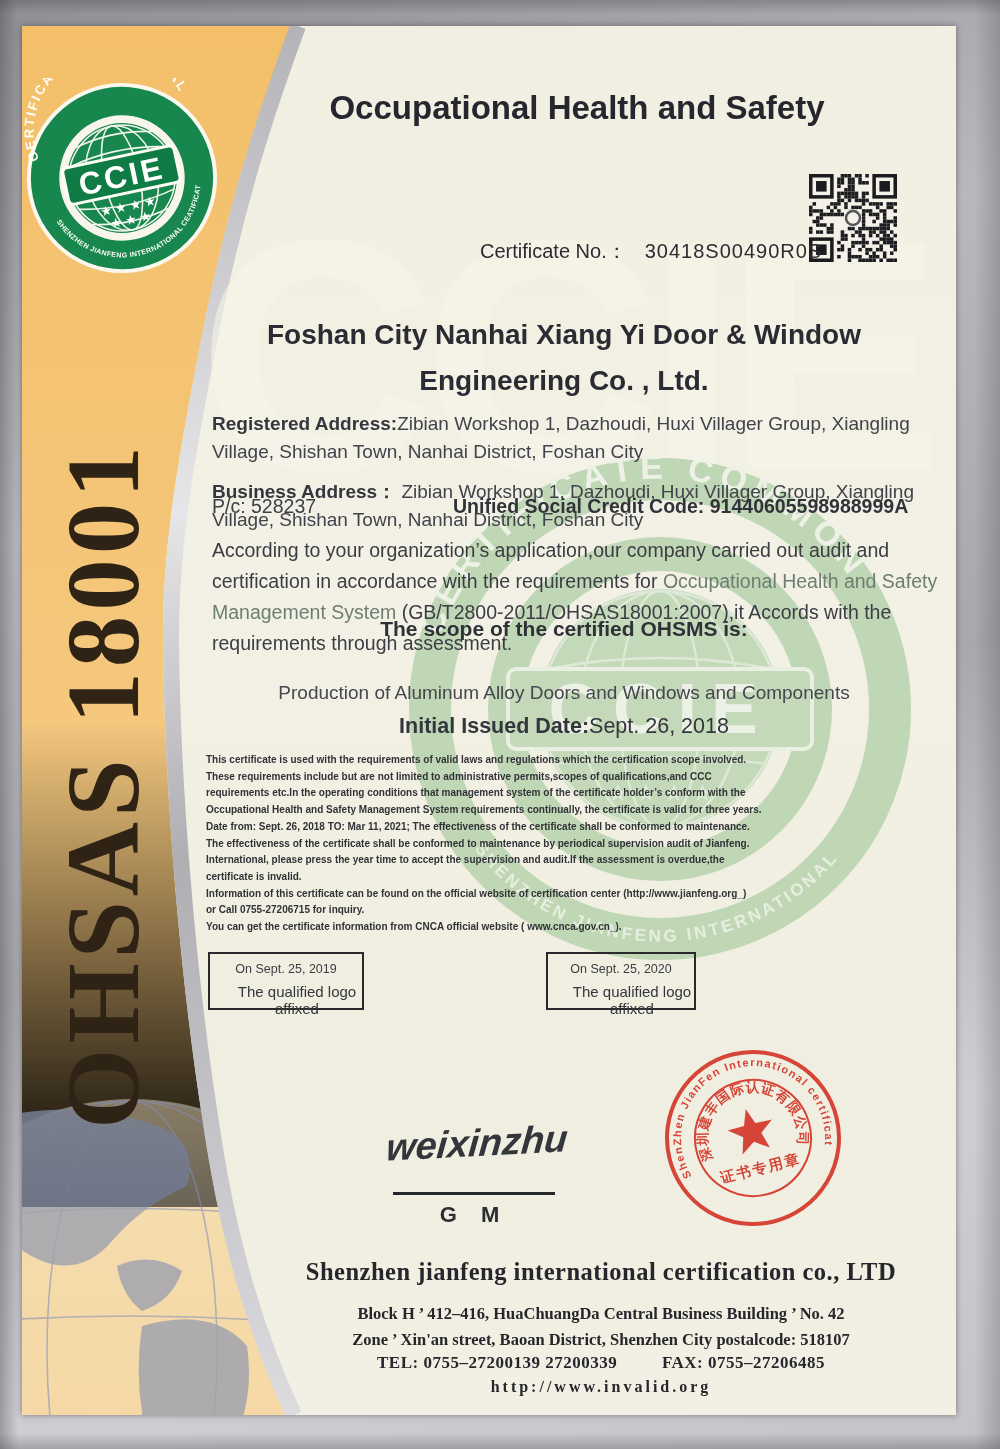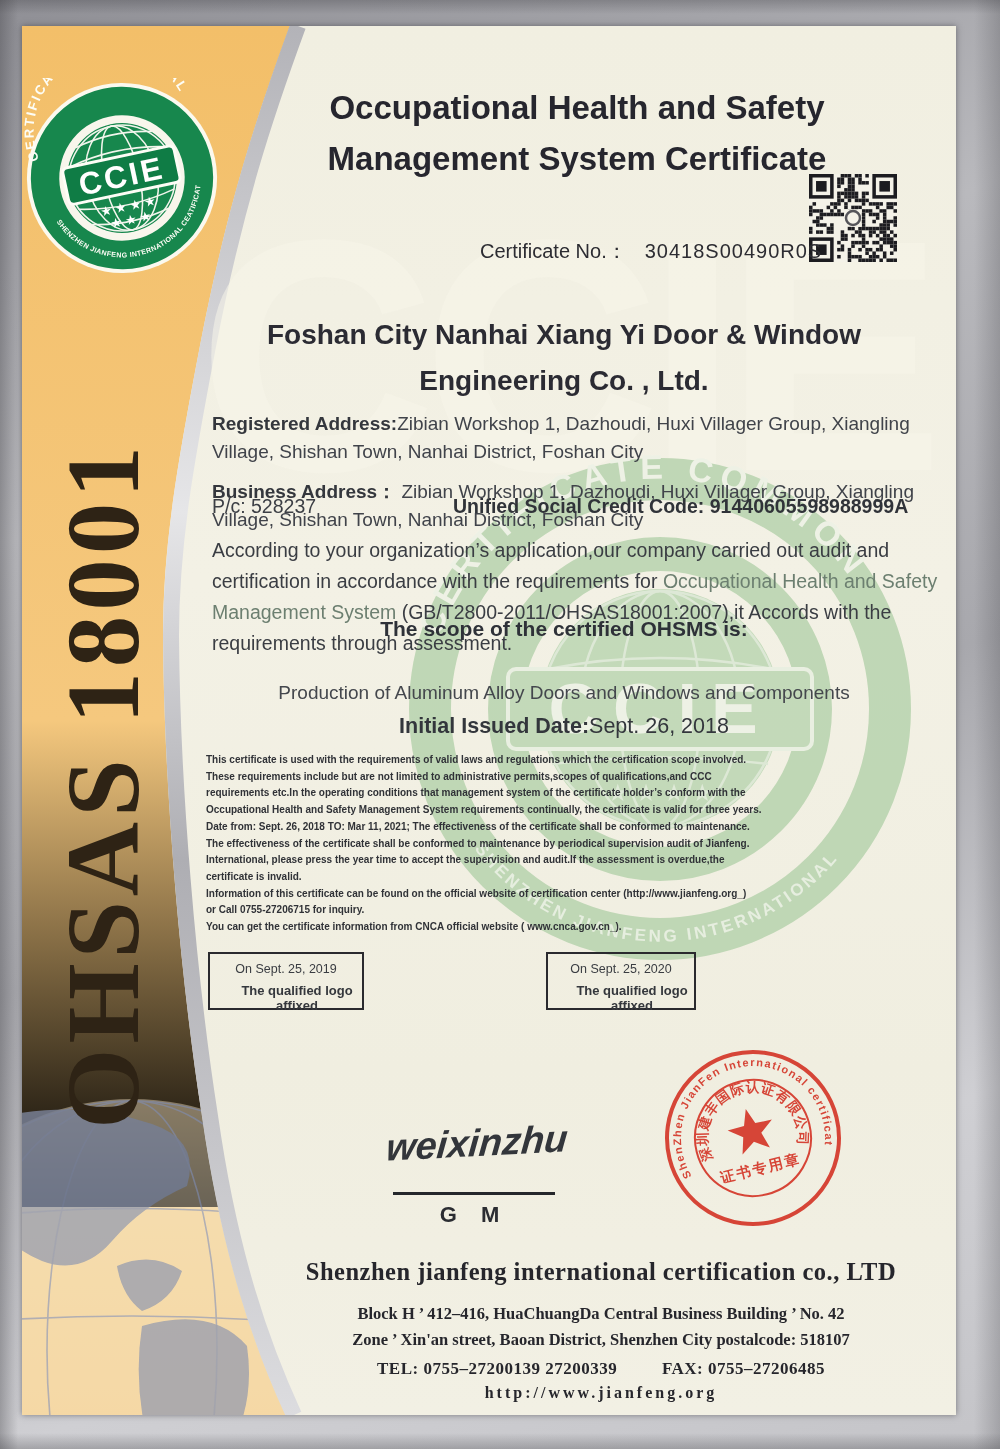--- a/index.html
+++ b/index.html
@@ -33,33 +33,33 @@
   .bodypar{left:190px;top:509px;width:742px;font-size:19.5px;line-height:31px;color:#3a3d43;}
   .bodypar .phrase{color:#6c7f70;}
   .scopehead{left:160px;top:591px;right:10px;text-align:center;font-size:21px;font-weight:bold;color:#2e3138;}
   .scopetext{left:160px;top:656px;right:10px;text-align:center;font-size:19px;color:#44474d;}
   .issued{left:160px;top:688px;right:10px;text-align:center;font-size:21.5px;color:#33363c;}
   .issued b{font-weight:bold;}
   .fineprint{left:184px;top:726px;width:756px;font-size:10px;line-height:16.7px;
        font-weight:600;color:#303237;white-space:pre-line;}
   .qbox{top:926px;height:50px;border:2px solid #2a2a2e;text-align:center;padding-top:4px;}
   .qbox .d{font-size:12.5px;color:#3a3d42;margin-top:4px;}
-  .qbox .l{font-size:13px;font-weight:bold;color:#34373c;margin-top:7px;margin-left:22px;}
+  .qbox .l{font-size:15px;font-weight:normal;color:#34373c;margin-top:7px;margin-left:22px;}
   .qbox1{left:186px;width:152px;}
   .qbox2{left:524px;width:146px;}
   .sig{left:340px;top:1096px;width:230px;text-align:center;font-size:38px;font-weight:bold;
        font-style:italic;color:#33363b;transform:rotate(-3deg) skewX(-8deg);}
   .sigline{left:371px;top:1166px;width:162px;border-bottom:3px solid #25272b;height:0;}
   .gm{left:371px;top:1176px;width:162px;text-align:center;font-size:22px;font-weight:bold;
        letter-spacing:9px;color:#2b2d32;}
   .footer{left:230px;top:1232px;right:6px;text-align:center;font-family:"Liberation Serif",serif;
        color:#26262c;}
   .footer .fname{font-size:24.5px;font-weight:bold;letter-spacing:.5px;}
   .footer .faddr{font-size:16.5px;font-weight:bold;margin-top:15px;line-height:26px;}
-  .footer .ftel{font-size:17px;font-weight:bold;margin-top:6px;letter-spacing:.5px;}
+  .footer .ftel{font-size:17px;font-weight:bold;margin-top:0;letter-spacing:.5px;}
   .footer .ftel .fx{margin-left:40px;}
   .footer .furl{font-size:16px;font-weight:bold;margin-top:5px;letter-spacing:3px;}
   svg text{font-family:"Liberation Sans",sans-serif;}
 </style>
 </head>
 <body>
 
 <div class="frame-shadow"></div>
 
 <div class="paper">
@@ -163,21 +163,20 @@
       </g>
       <rect x="-58" y="-22" width="116" height="38" rx="5" fill="#0f7c45" stroke="#fdfdf6" stroke-width="3"></rect>
       <text y="9" text-anchor="middle" font-size="32" font-weight="bold" fill="#ffffff" letter-spacing="3">CCIE</text>
       <text y="34" text-anchor="middle" font-size="13" fill="#ffffff">★ ★ ★ ★</text>
       <text y="48" text-anchor="middle" font-size="13" fill="#ffffff">★ ★ ★</text>
     </g>
   </svg>
 
   <div class="abs title">
     <div>Occupational Health and Safety</div>
-    <div>Management System Certificate</div>
   </div>
 
   <svg id="qr" class="abs" style="left:787px;top:148px" width="88" height="88" viewBox="0 0 88 88">
       <rect x="0" y="0" width="88" height="88" fill="#f4f2e8"></rect>
       <rect x="0" y="31.68" width="3.52" height="3.52" fill="#1c1c20"></rect>
       <rect x="0" y="35.2" width="3.52" height="3.52" fill="#1c1c20"></rect>
       <rect x="0" y="38.72" width="3.52" height="3.52" fill="#1c1c20"></rect>
       <rect x="0" y="52.8" width="3.52" height="3.52" fill="#1c1c20"></rect>
       <rect x="0" y="56.32" width="3.52" height="3.52" fill="#1c1c20"></rect>
       <rect x="3.52" y="28.16" width="3.52" height="3.52" fill="#1c1c20"></rect>
@@ -487,16 +486,16 @@
   <div class="abs footer">
     <div class="fname">Shenzhen jianfeng international certification co., LTD</div>
     <div class="faddr">
       <div>Block H ’ 412–416, HuaChuangDa Central Business Building ’ No. 42</div>
       <div>Zone ’ Xin'an street, Baoan District, Shenzhen City  postalcode: 518107</div>
     </div>
     <div class="ftel">
       <span>TEL: 0755–27200139  27200339</span>
       <span class="fx">FAX: 0755–27206485</span>
     </div>
-    <div class="furl">http://www.jianfeng.org</div>
+    <div class="furl">http://www.invalid.org</div>
   </div>
 
 </div>
 
 </body></html>

